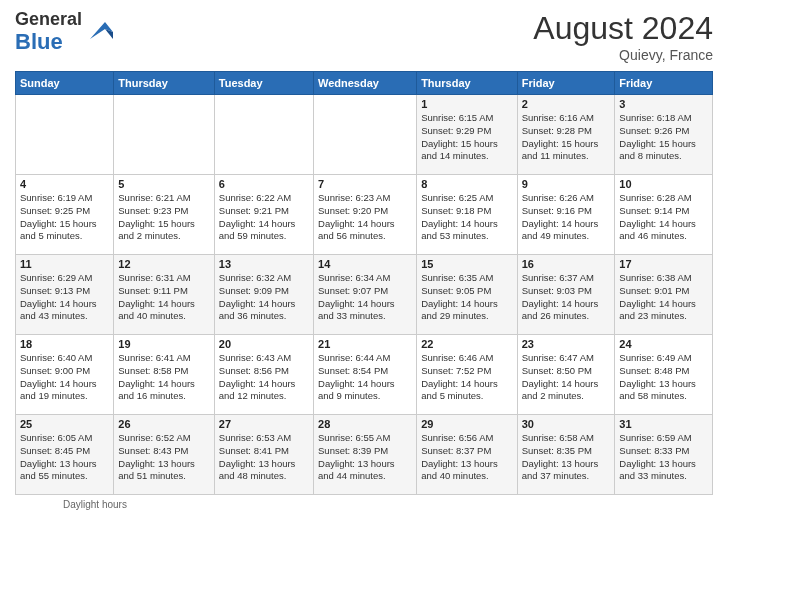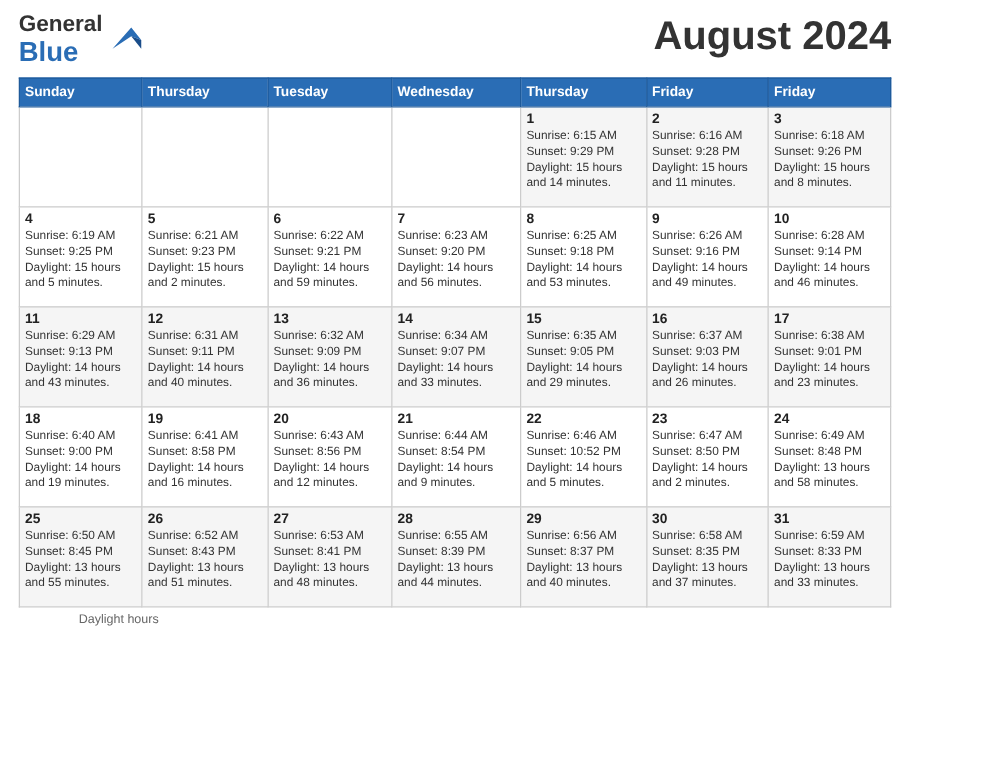--- a/index.html
+++ b/index.html
@@ -43,21 +43,21 @@
     .logo-icon {
       width: 30px;
       height: 30px;
       margin-left: 3px;
     }
     .title-block {
       text-align: right;
     }
     .month-title {
       font-size: 32px;
-      font-weight: bold;
+      font-weight: normal;
       color: #333;
     }
     .location {
       font-size: 14px;
       color: #555;
     }
     .calendar {
       width: 100%;
       border-collapse: collapse;
       font-size: 10px;
@@ -117,20 +117,21 @@
         <span class="logo-general">General</span>
         <span class="logo-blue">Blue</span>
       </div>
       <svg class="logo-icon" viewBox="0 0 30 30" xmlns="http://www.w3.org/2000/svg">
         <polygon points="5,22 20,5 28,15 20,12" fill="#2a6db5"></polygon>
         <polygon points="20,12 28,15 28,22" fill="#1a4d8a"></polygon>
       </svg>
     </div>
     <div class="title-block">
       <div class="month-title">August 2024</div>
+      <div class="location">Quievy, France</div>
     </div>
   </div>
 
   <table class="calendar">
     <thead>
       <tr>
       <th>Sunday</th>
           <th>Thursday</th>
           <th>Tuesday</th>
           <th>Wednesday</th>
@@ -294,21 +295,21 @@
           <td>
             <span class="day-num">21</span>
             <div class="day-info">Sunrise: 6:44 AM
 Sunset: 8:54 PM
 Daylight: 14 hours
 and 9 minutes.</div>
           </td>
           <td>
             <span class="day-num">22</span>
             <div class="day-info">Sunrise: 6:46 AM
-Sunset: 10:52 PM
+Sunset: 7:52 PM
 Daylight: 14 hours
 and 5 minutes.</div>
           </td>
           <td>
             <span class="day-num">23</span>
             <div class="day-info">Sunrise: 6:47 AM
 Sunset: 8:50 PM
 Daylight: 14 hours
 and 2 minutes.</div>
           </td>
@@ -316,21 +317,21 @@
             <span class="day-num">24</span>
             <div class="day-info">Sunrise: 6:49 AM
 Sunset: 8:48 PM
 Daylight: 13 hours
 and 58 minutes.</div>
           </td>
         </tr>
         <tr>
           <td>
             <span class="day-num">25</span>
-            <div class="day-info">Sunrise: 6:50 AM
+            <div class="day-info">Sunrise: 6:05 AM
 Sunset: 8:45 PM
 Daylight: 13 hours
 and 55 minutes.</div>
           </td>
           <td>
             <span class="day-num">26</span>
             <div class="day-info">Sunrise: 6:52 AM
 Sunset: 8:43 PM
 Daylight: 13 hours
 and 51 minutes.</div>

